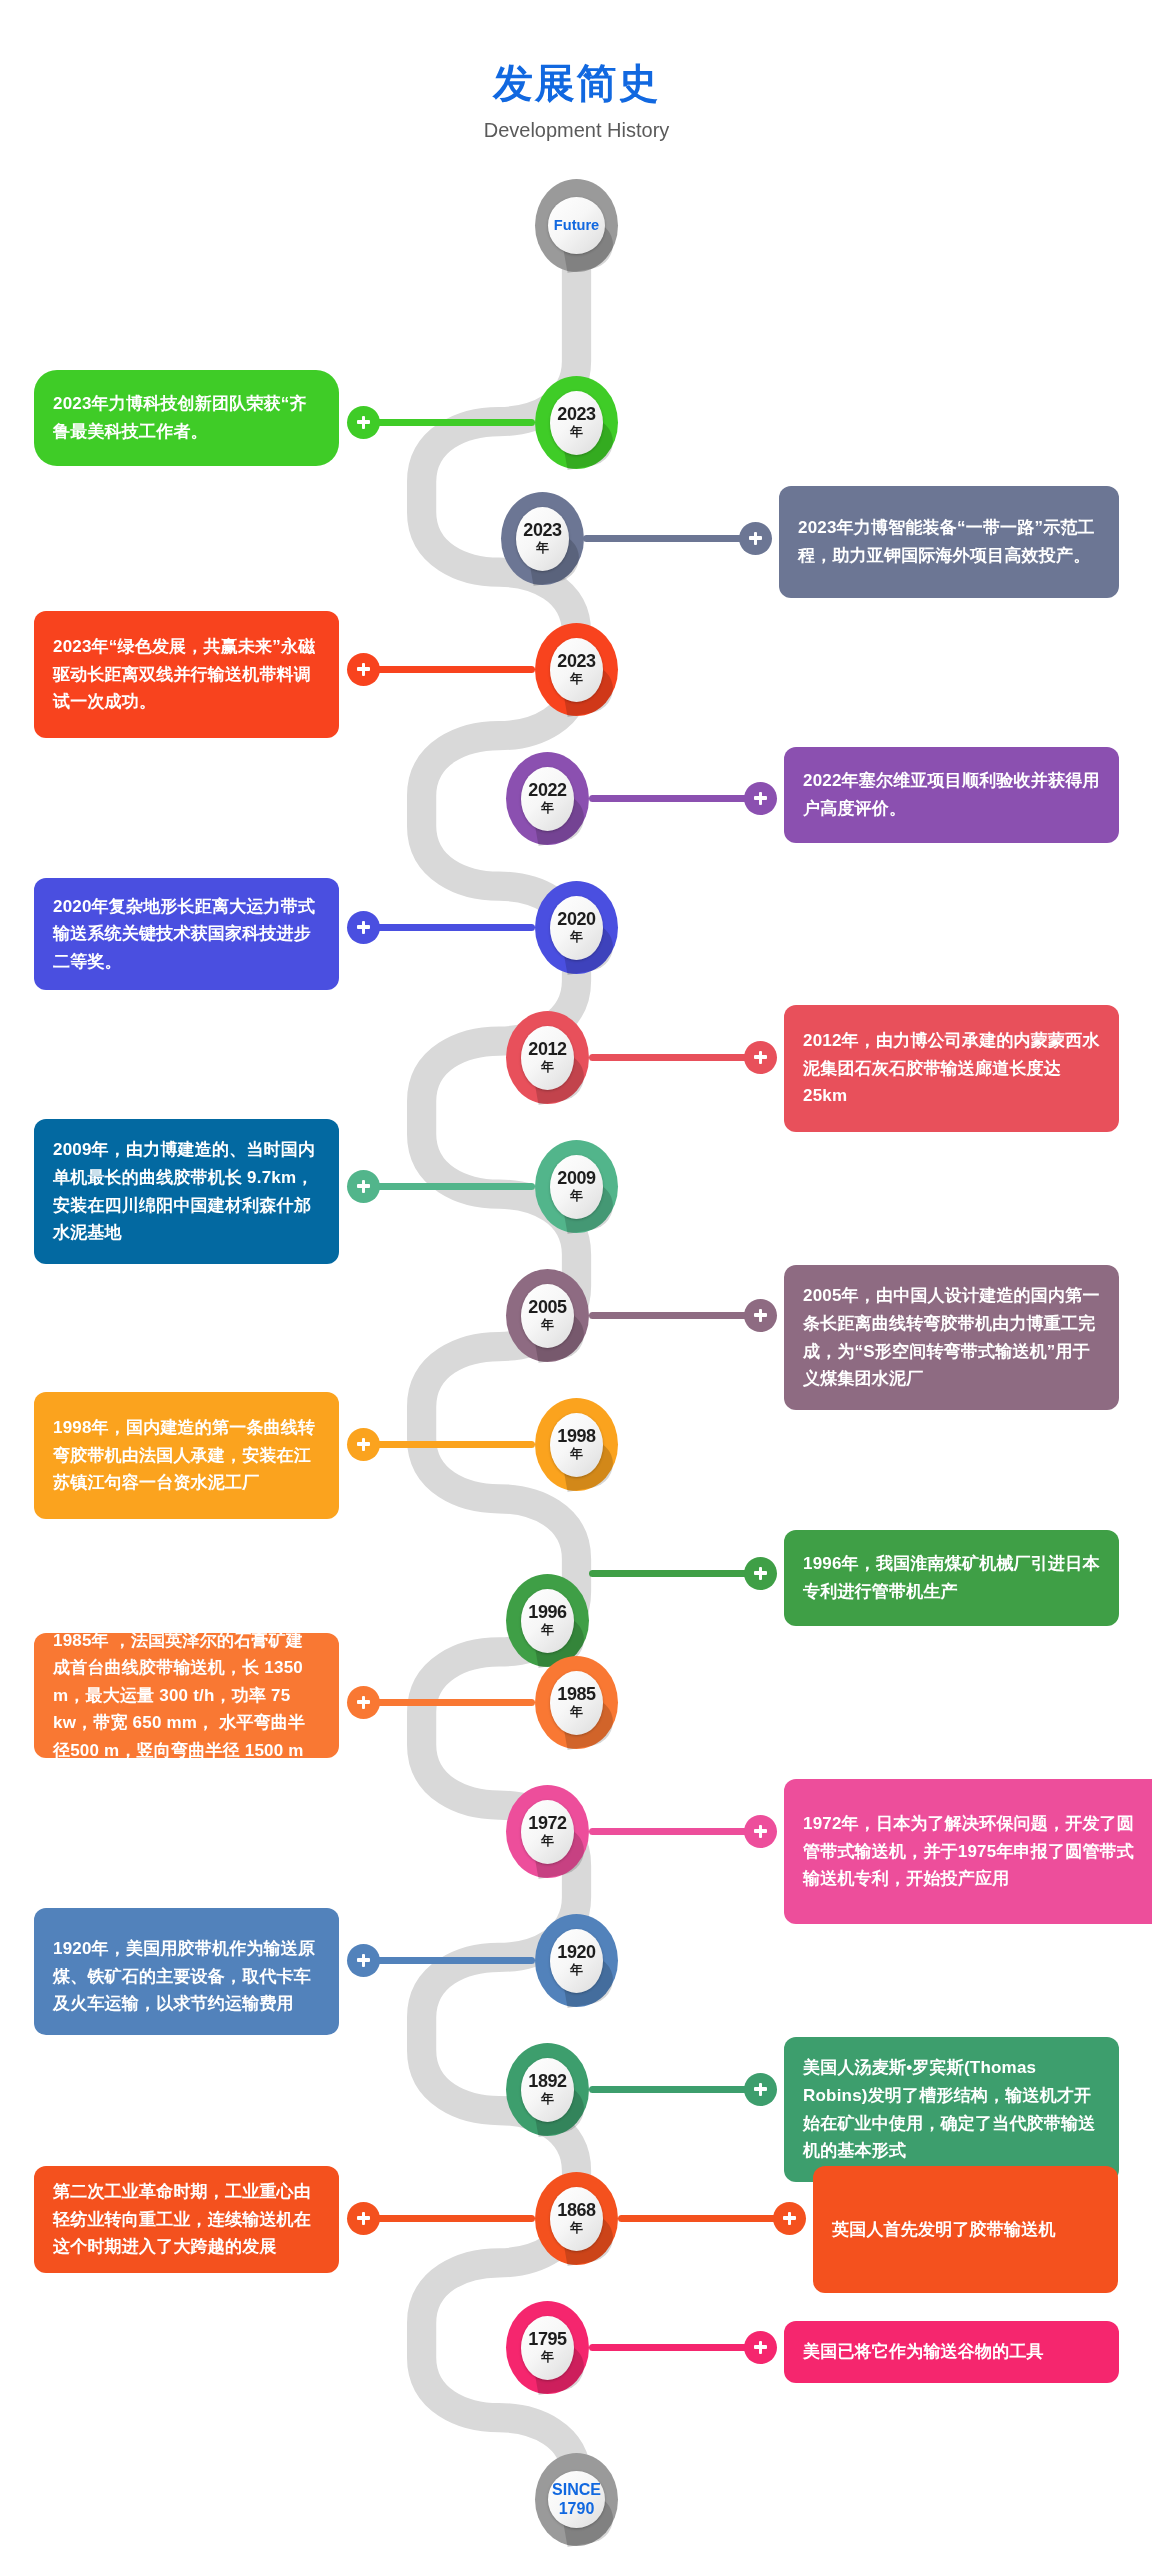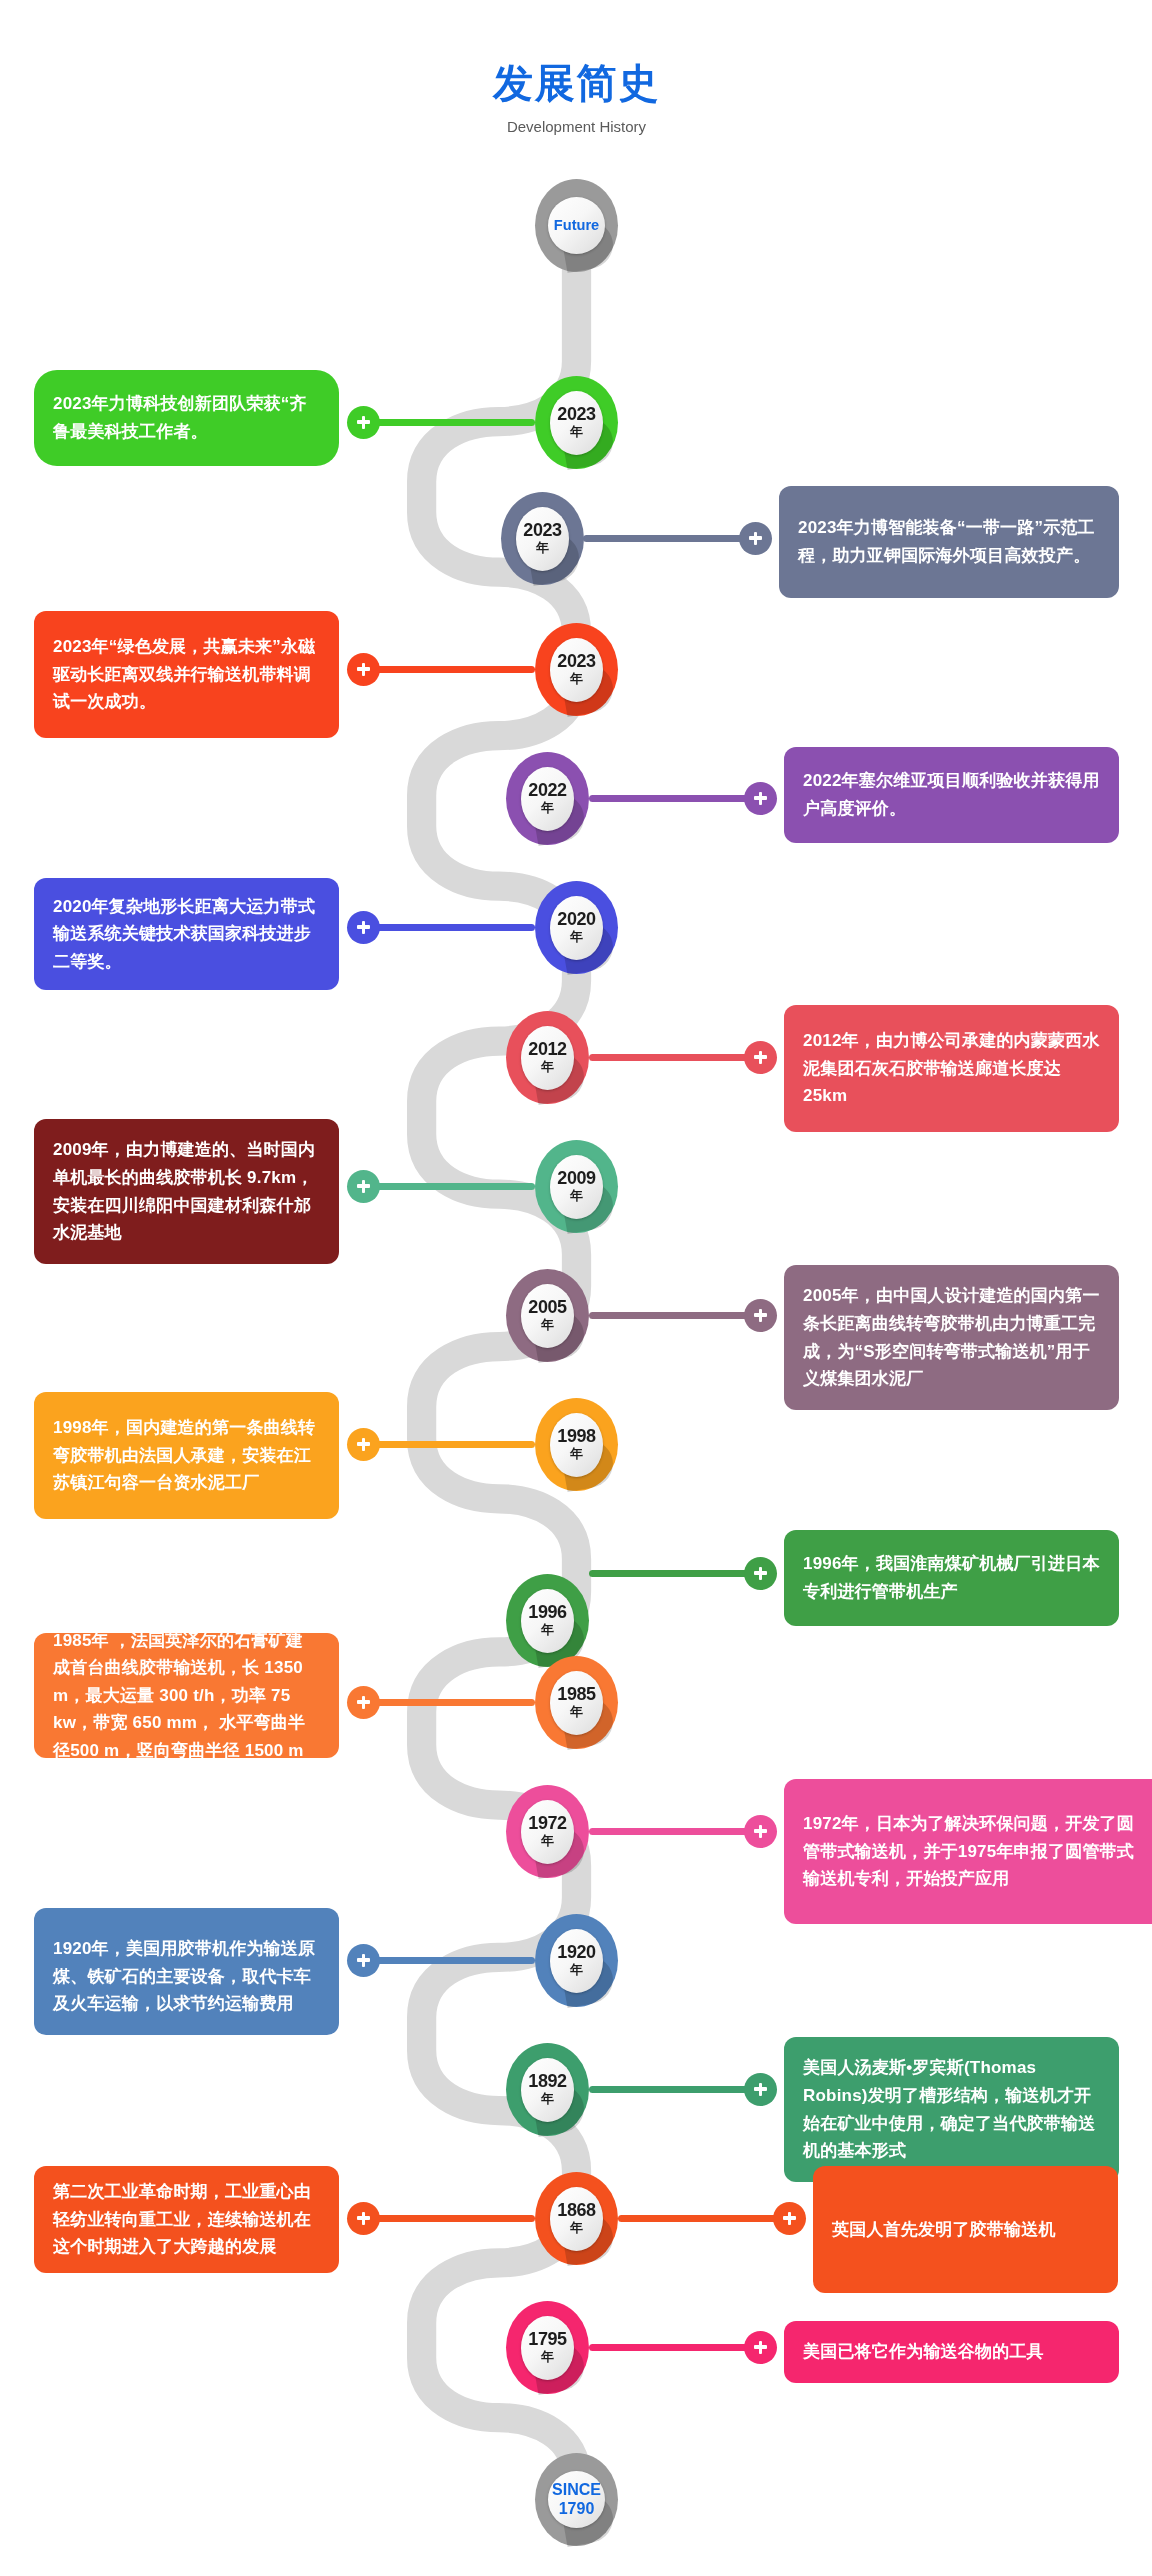--- a/index.html
+++ b/index.html
@@ -9,21 +9,21 @@
     -webkit-font-smoothing:antialiased;
   }
 
   
   .header{position:absolute;top:60px;left:0;width:1153px;text-align:center;}
   .title-cn{
     font-size:40px;font-weight:bold;color:#1168e0;letter-spacing:1.7px;
     line-height:1.15;margin:0;
   }
   .title-en{
-    font-size:15px;color:#5a5a5a;margin-top:12px;line-height:1.2;
+    font-size:20px;color:#5a5a5a;margin-top:12px;line-height:1.2;
     font-family:"Liberation Sans","DejaVu Sans",sans-serif;
   }
 
   
   .track{position:absolute;left:0;top:0;width:1153px;height:2576px;pointer-events:none;}
 
   
   .node{
     position:absolute;width:83px;height:93px;margin-left:-41px;margin-top:-46px;
     border-radius:50%;display:flex;align-items:center;justify-content:center;
@@ -230,21 +230,21 @@
       <div class="shadow"></div>
       <div class="inner">
         <div class="yr">2009</div>
         <div class="sfx">年</div>
       </div>
     </div>
     <div class="stem" style="background: rgb(82, 181, 139); top: 1186px; left: 363px; width: 172px;"></div>
     <div class="knob" style="background: rgb(82, 181, 139); top: 1186px; left: 347px;">
       <div class="plus"></div>
     </div>
-    <div class="card" style="background: #7f1d1d; top: 1119px; height: 145px; left: 34px; width: 305px;">
+    <div class="card" style="background: #0369a1; top: 1119px; height: 145px; left: 34px; width: 305px;">
       <div class="txt">2009年，由力博建造的、当时国内单机最长的曲线胶带机长 9.7km，安装在四川绵阳中国建材利森什邡水泥基地</div>
     </div>
     <div class="node" style="left: 547px; top: 1315px;">
       <div class="ring" style="background:#8e6b82"></div>
       <div class="shadow"></div>
       <div class="inner">
         <div class="yr">2005</div>
         <div class="sfx">年</div>
       </div>
     </div>

